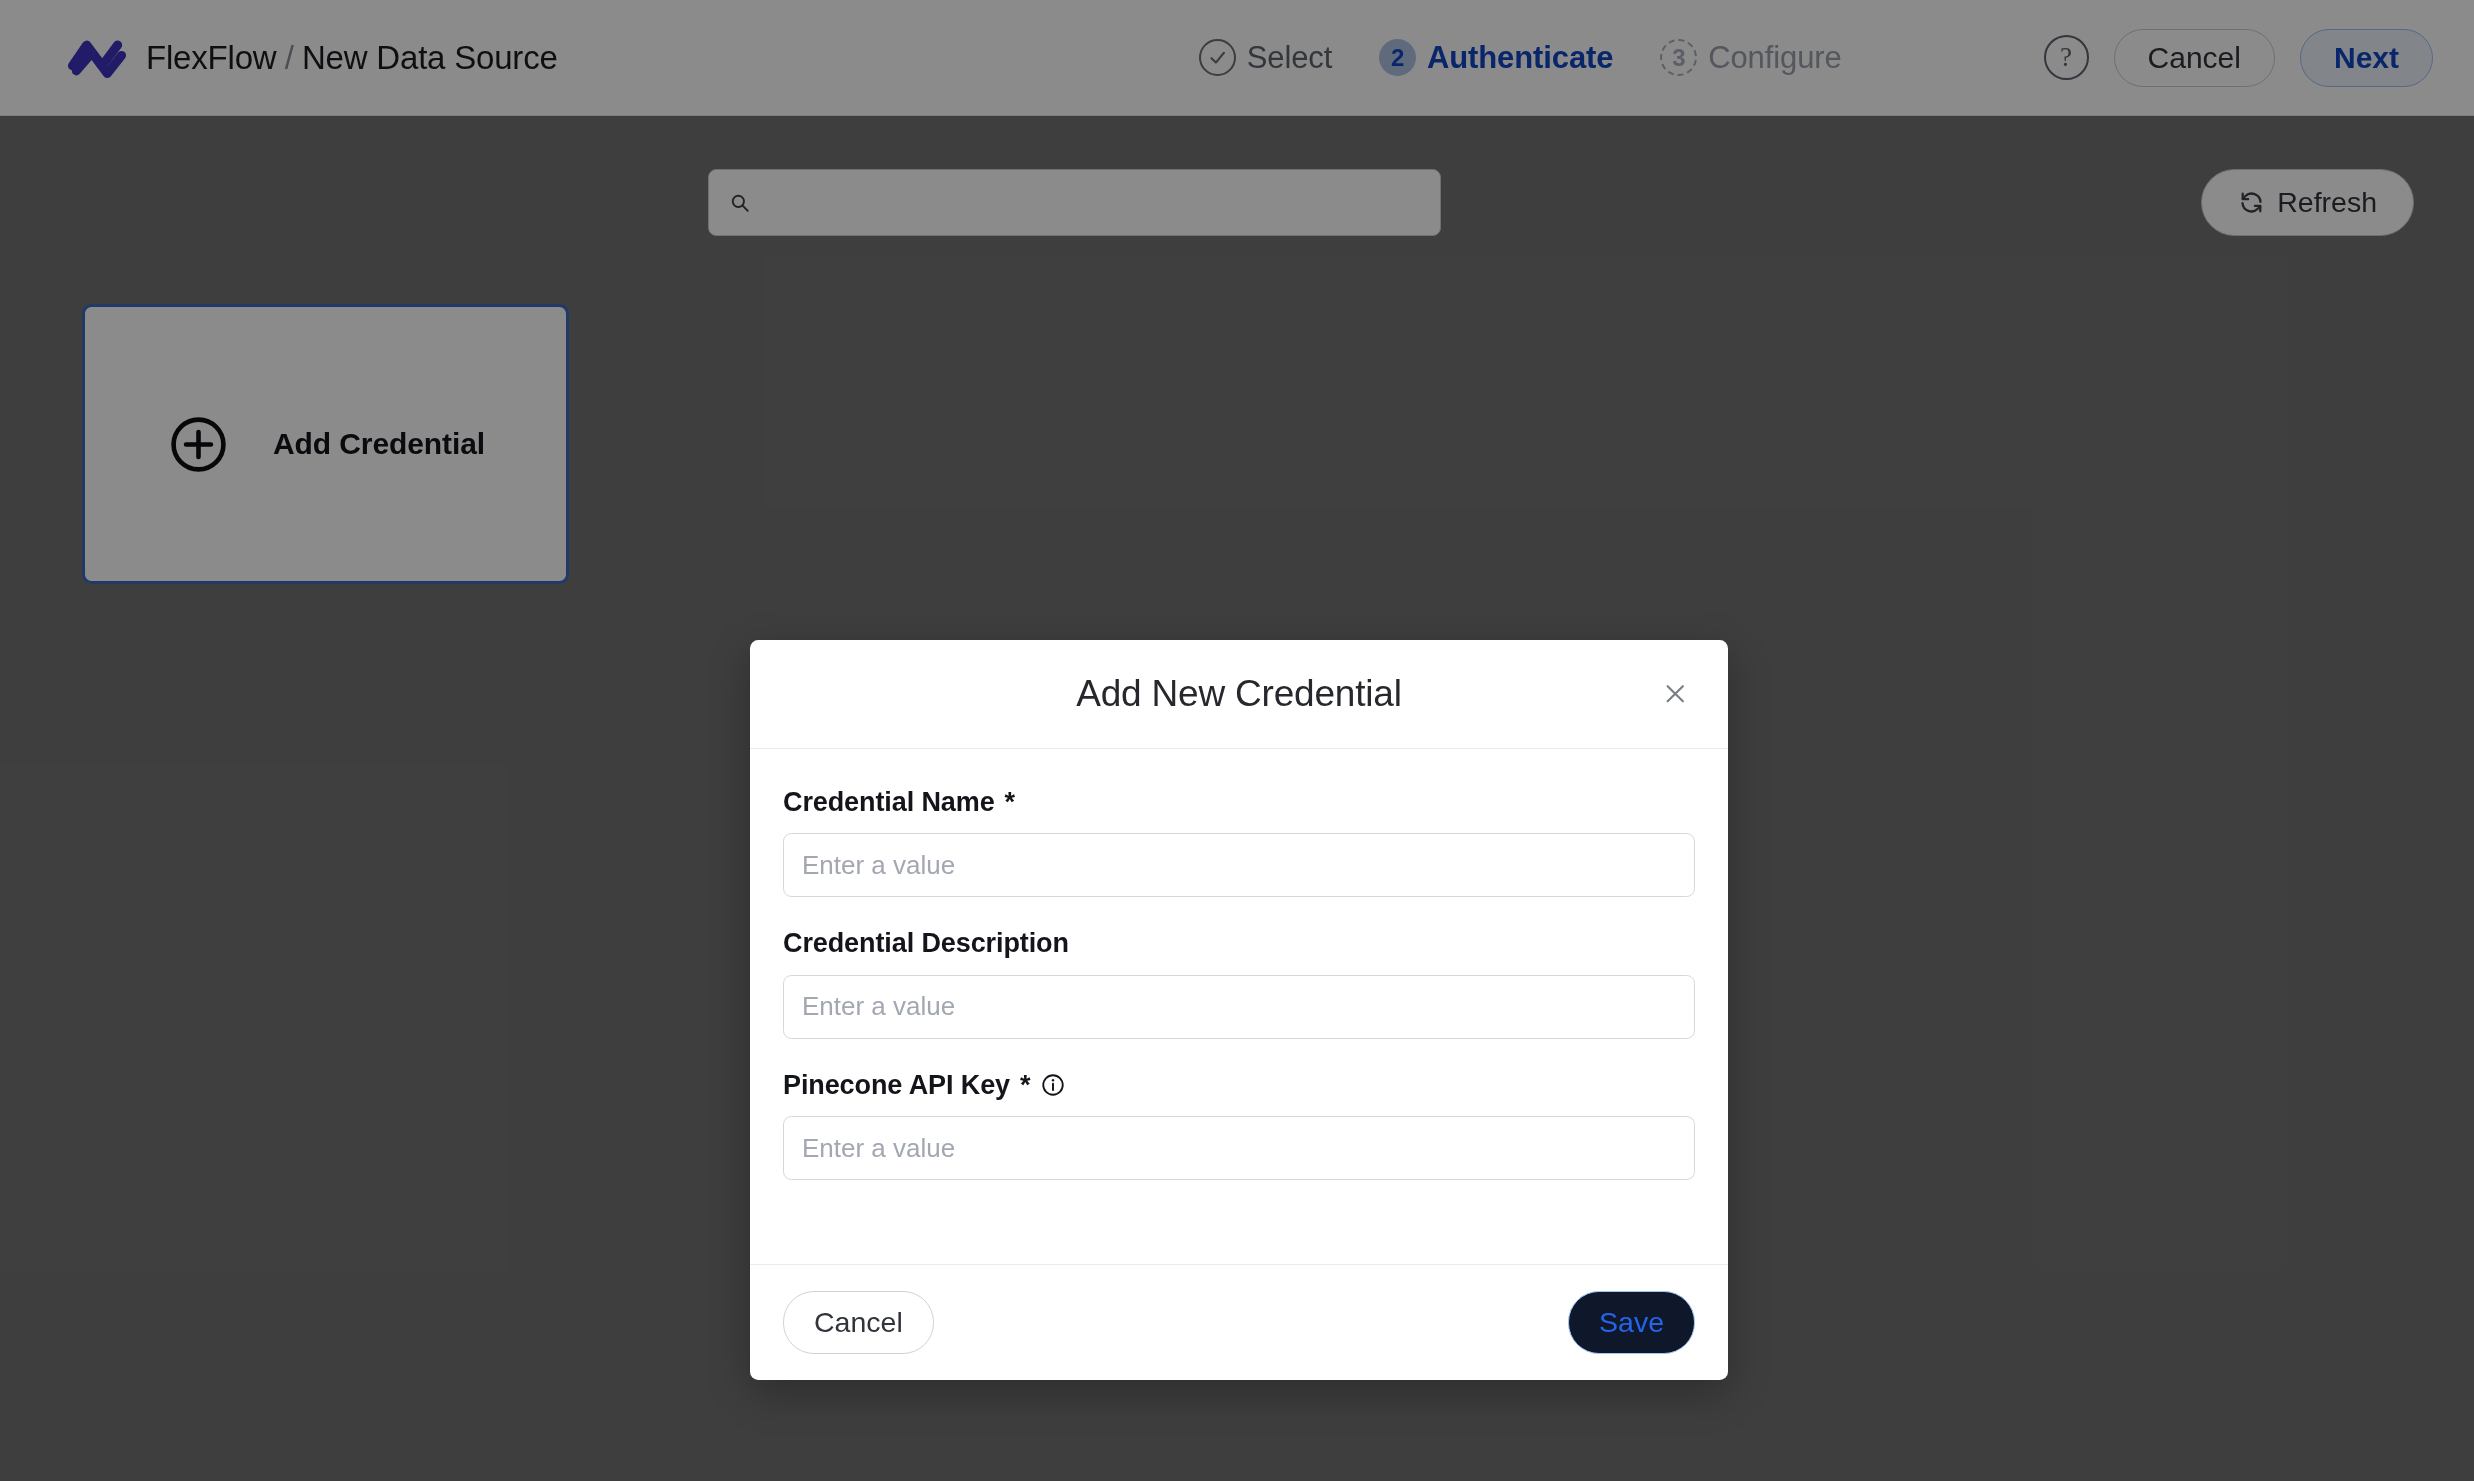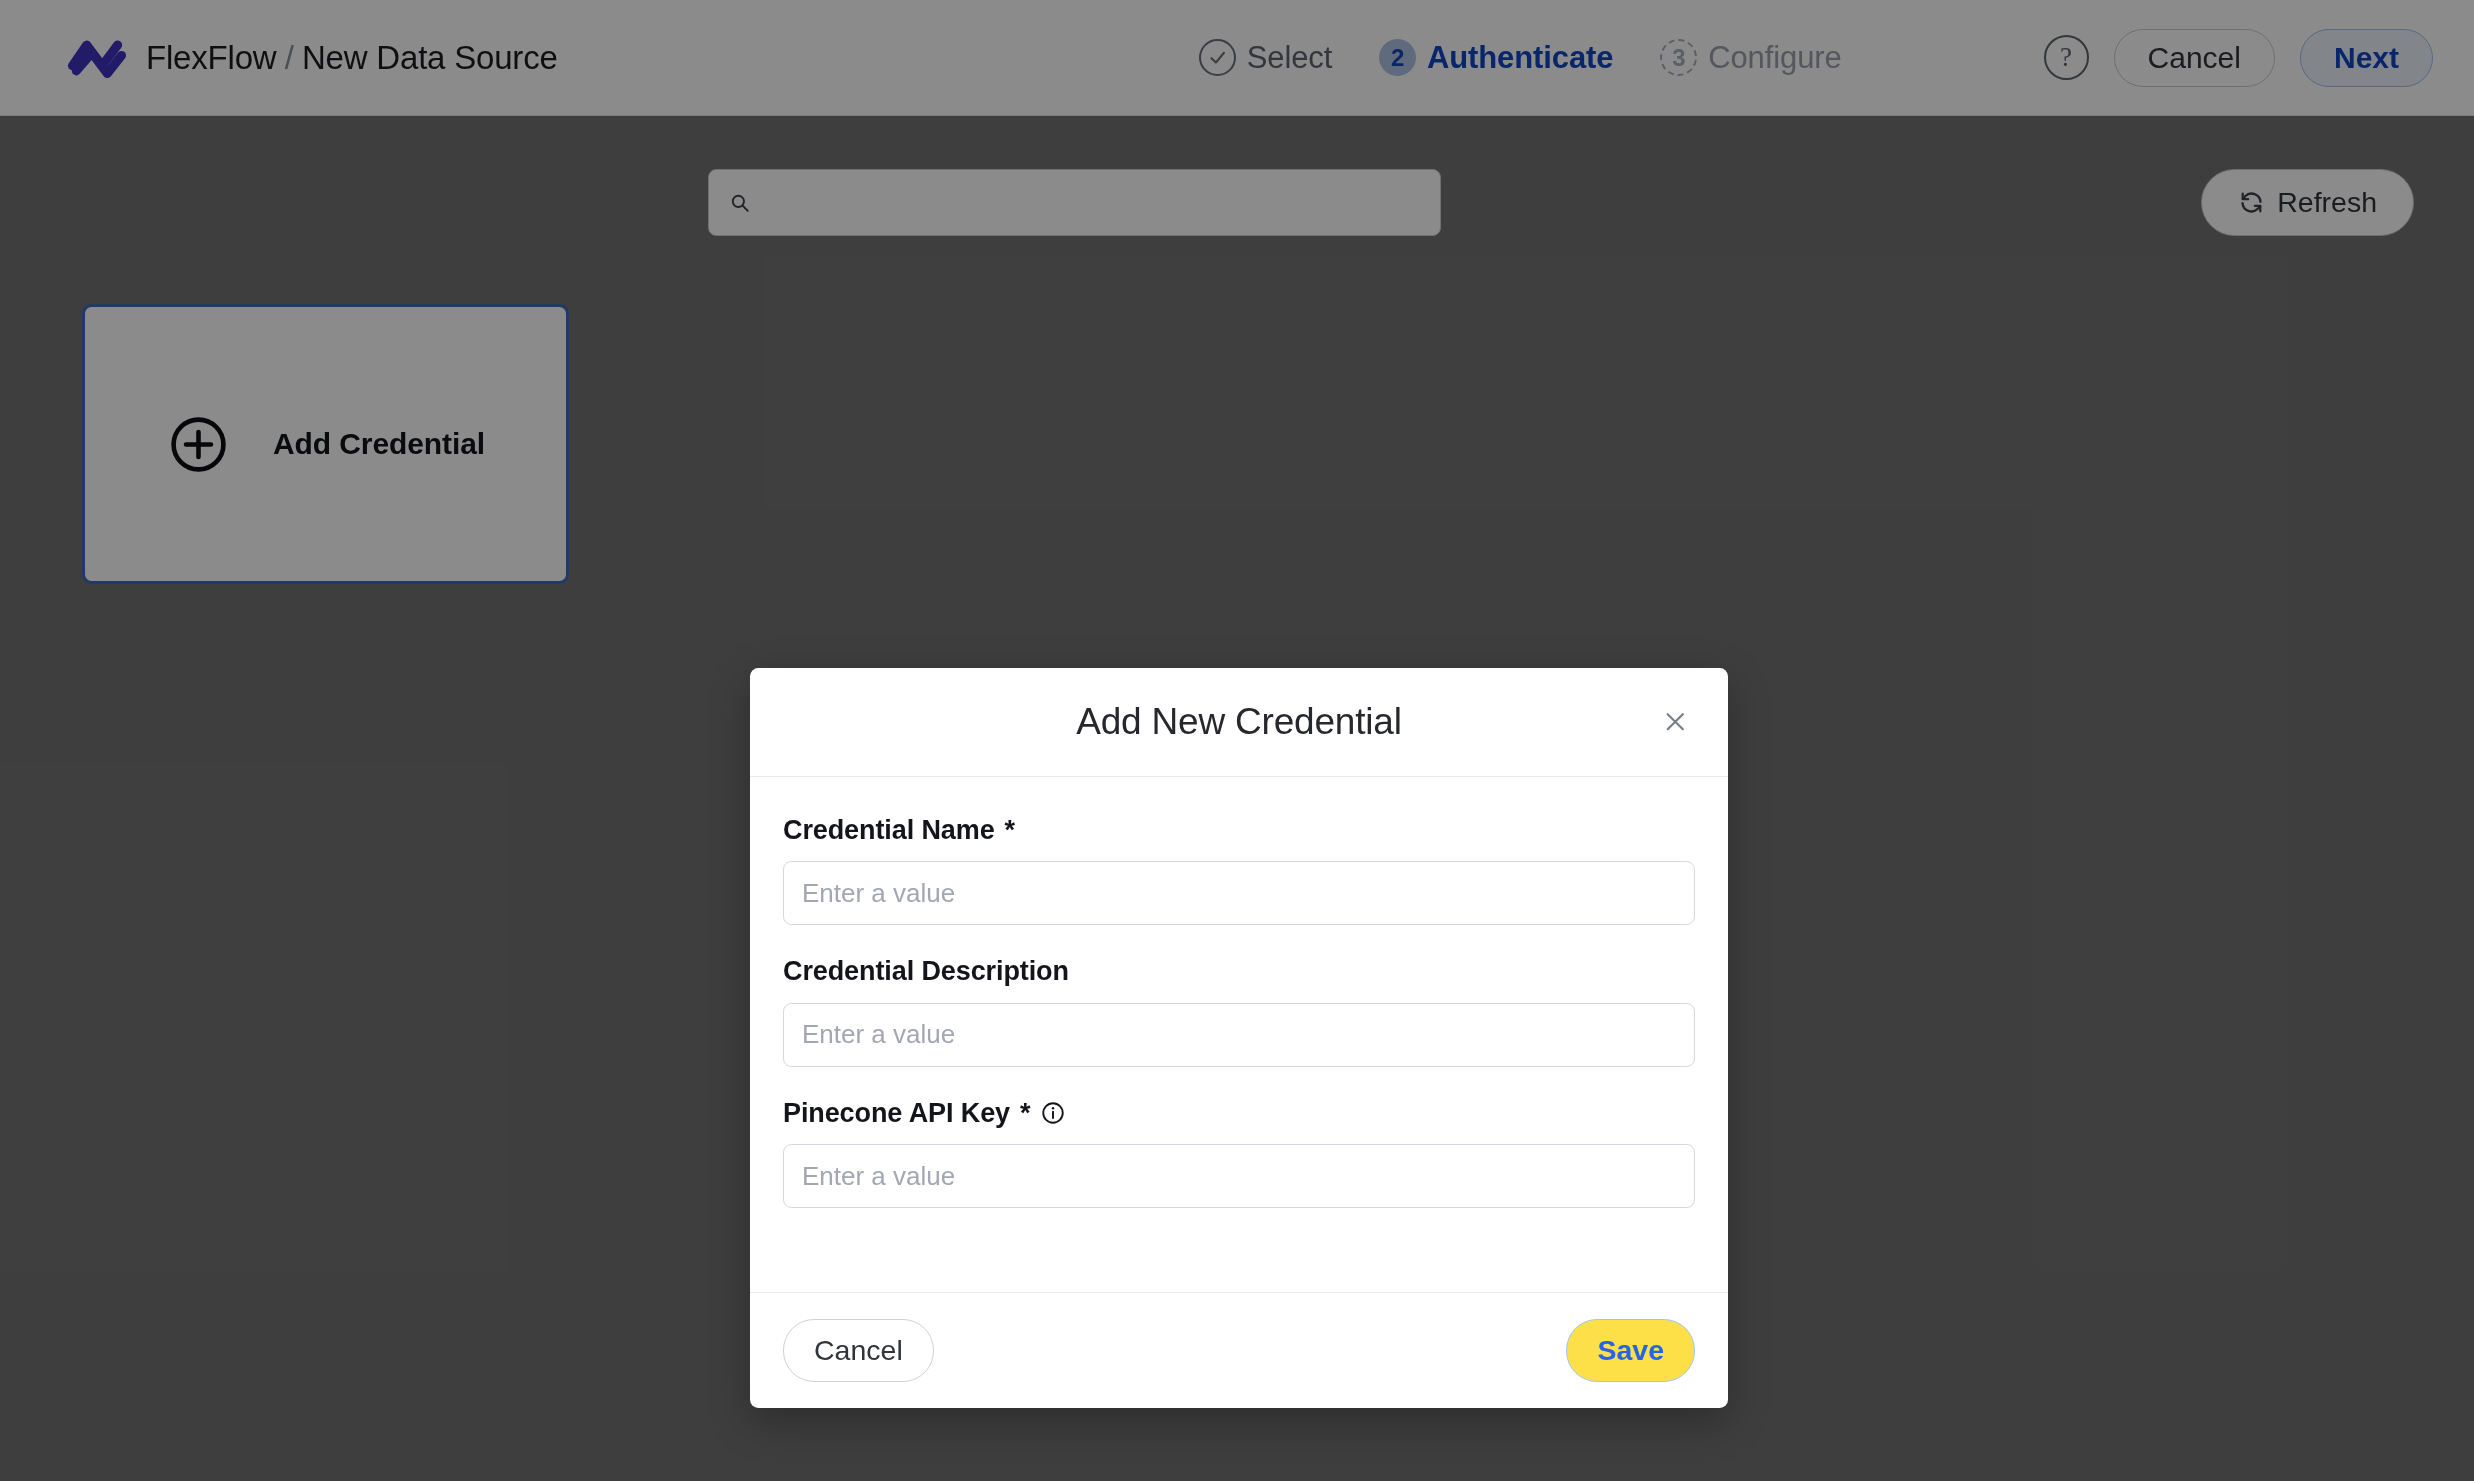--- a/index.html
+++ b/index.html
@@ -205,21 +205,21 @@
   #dim-overlay {
     position: absolute;
     inset: 0;
     background: rgba(0, 0, 0, 0.455);
   }
 
   
   #modal {
     position: absolute;
     left: 750px;
-    top: 668px;
+    top: 640px;
     width: 978px;
     height: 740px;
     background: #ffffff;
     border-radius: 8.3px;
     box-shadow: 0 13px 42px rgba(0,0,0,0.28);
     display: flex;
     flex-direction: column;
     overflow: hidden;
   }
 
@@ -305,23 +305,23 @@
     white-space: nowrap;
   }
   #modal-cancel-btn {
     border: 1.8px solid #cfd2d8;
     background: #ffffff;
     color: #31343b;
     font-weight: 400;
   }
   #modal-save-btn {
     border: 1.8px solid #9ec8fb;
-    background: #fde047;
+    background: #0f172a;
     color: #2563eb;
-    font-weight: 700;
+    font-weight: 400;
     min-width: 118px;
   }
 </style>
 </head>
 <body>
 
 <div id="app-root">
 
   <div id="top-header">
 

